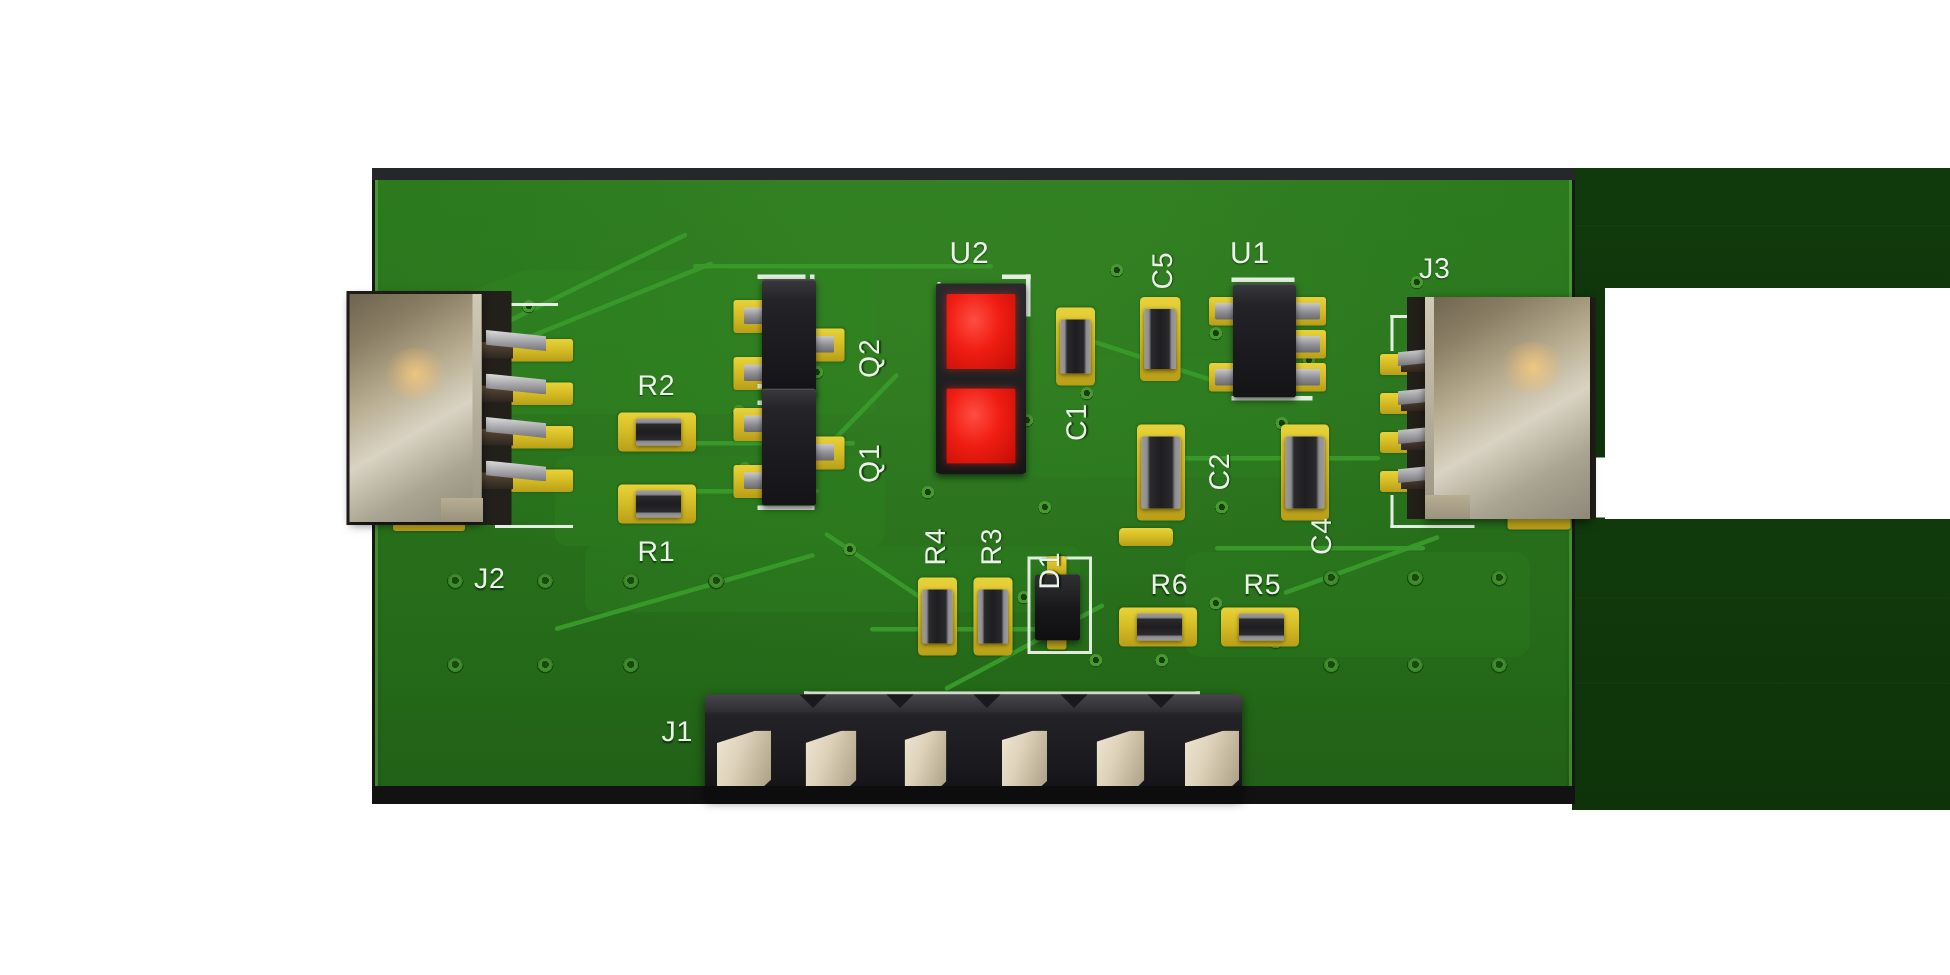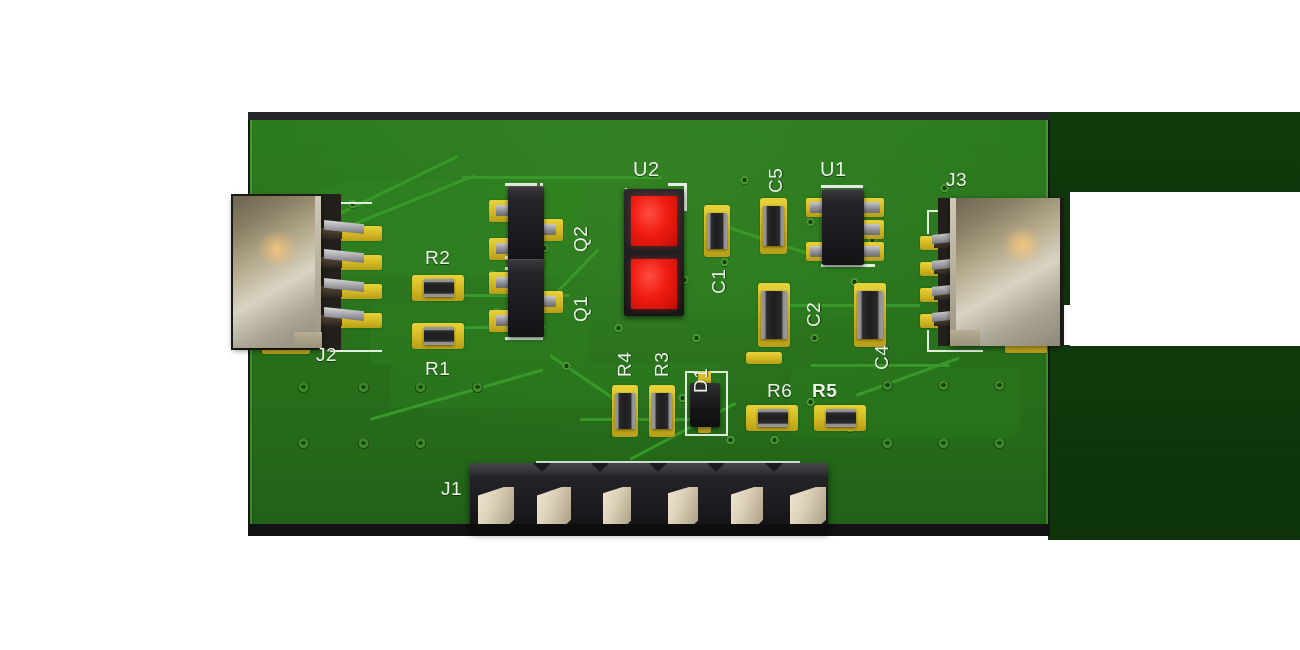--- a/index.html
+++ b/index.html
@@ -350,21 +350,21 @@
 
   <div class="hdr-pin" style="left:478px;top:487px;width:36px;height:42px;clip-path:polygon(0 20%,72% 0,100% 0,100% 78%,72% 100%,0 100%);"></div>
   <div class="hdr-pin" style="left:537px;top:487px;width:34px;height:42px;clip-path:polygon(0 20%,72% 0,100% 0,100% 78%,72% 100%,0 100%);"></div>
   <div class="hdr-pin" style="left:603px;top:487px;width:28px;height:42px;clip-path:polygon(0 15%,70% 0,100% 0,100% 80%,70% 100%,0 100%);"></div>
   <div class="hdr-pin" style="left:668px;top:487px;width:30px;height:42px;clip-path:polygon(0 15%,70% 0,100% 0,100% 80%,70% 100%,0 100%);"></div>
   <div class="hdr-pin" style="left:731px;top:487px;width:32px;height:42px;clip-path:polygon(0 18%,72% 0,100% 0,100% 78%,72% 100%,0 100%);"></div>
   <div class="hdr-pin" style="left:790px;top:487px;width:36px;height:42px;clip-path:polygon(0 20%,72% 0,100% 0,100% 78%,72% 100%,0 100%);"></div>
 
   <div class="board-rim" style="left:470px;top:524px;width:358px;height:12px;background:#0d0d0e;"></div>
 
-  <div class="silk" style="left:316px;top:344px;text-align:right;">J2</div>
+  <div class="silk" style="left:316px;top:376px;text-align:right;">J2</div>
   <div class="silk" style="left:946px;top:169px;">J3</div>
   <div class="silk" style="left:441px;top:478px;">J1</div>
 
   <div class="silk" style="left:820px;top:158px;font-size:20px;">U1</div>
   <div class="silk" style="left:633px;top:158px;font-size:20px;">U2</div>
 
   <div class="silk silk-rot" style="left:570px;top:252px;">Q2</div>
   <div class="silk silk-rot" style="left:570px;top:322px;">Q1</div>
 
   <div class="silk" style="left:425px;top:247px;">R2</div>
@@ -373,15 +373,15 @@
   <div class="silk silk-rot" style="left:708px;top:294px;">C1</div>
   <div class="silk silk-rot" style="left:765px;top:193px;">C5</div>
   <div class="silk silk-rot" style="left:803px;top:327px;">C2</div>
   <div class="silk silk-rot" style="left:871px;top:370px;">C4</div>
 
   <div class="silk silk-rot" style="left:614px;top:377px;">R4</div>
   <div class="silk silk-rot" style="left:651px;top:377px;">R3</div>
   <div class="silk silk-rot" style="left:690px;top:393px;">D1</div>
 
   <div class="silk" style="left:767px;top:380px;">R6</div>
-  <div class="silk" style="left:812px;top:380px;font-weight:bold;">R5</div>
+  <div class="silk" style="left:829px;top:380px;">R5</div>
 
 </div>
 
 </body></html>

